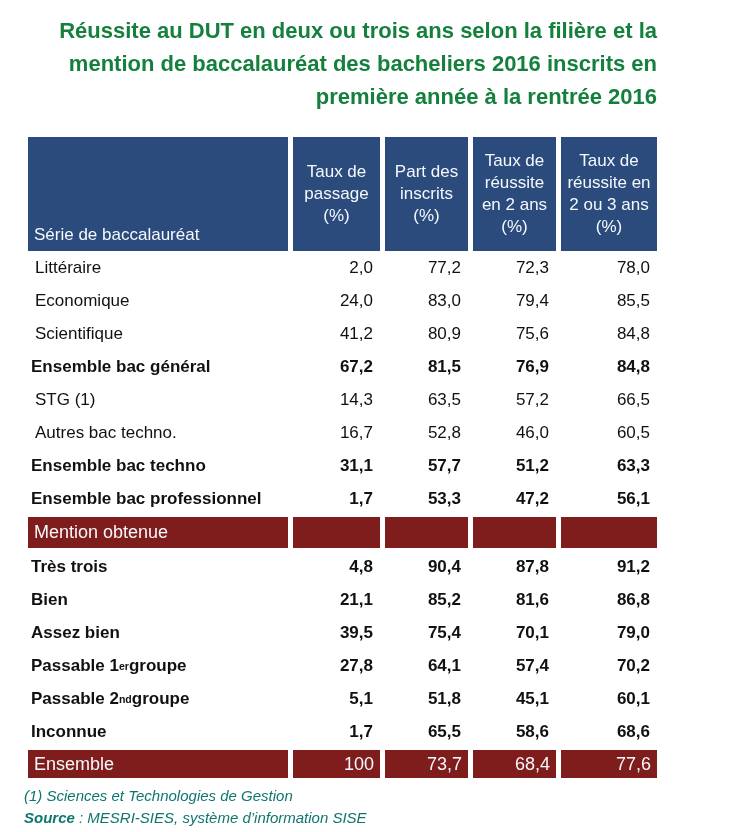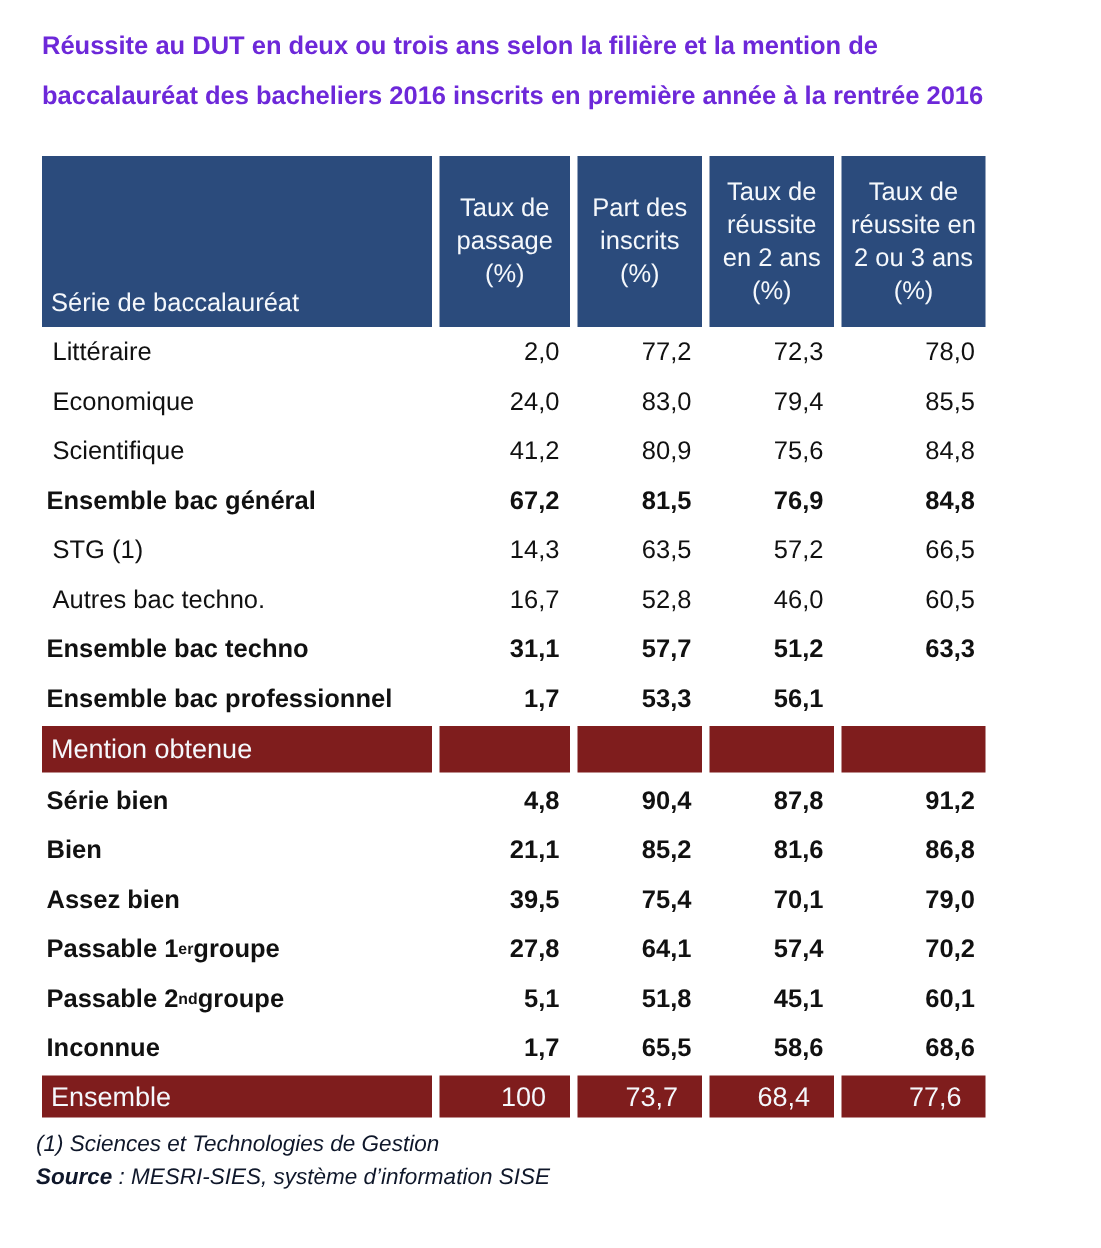--- a/index.html
+++ b/index.html
@@ -8,25 +8,25 @@
     width: 734px;
     height: 832px;
     background: #ffffff;
     font-family: "Liberation Sans", "DejaVu Sans", sans-serif;
     color: #000000;
     overflow: hidden;
   }
   .title {
     margin: 14px auto 0 28px;
     width: 629px;
-    font-size: 17px;
+    font-size: 22px;
     font-weight: bold;
     line-height: 33px;
-    text-align: left;
-    color: #6d28d9;
+    text-align: right;
+    color: #15803d;
   }
   .table {
     margin: 24px 0 0 28px;
     width: 629px;
   }
   .row {
     display: grid;
     grid-template-columns: 260px 87px 83px 83px 96px;
     column-gap: 5px;
     width: 629px;
@@ -72,30 +72,30 @@
   .row.total { height: 28px; }
   .row.section .cell, .row.total .cell {
     background: #7f1d1d;
     color: #f5f8fc;
     font-size: 18px;
     display: flex;
     align-items: center;
   }
   .row.section .cell.label, .row.total .cell.label { padding-left: 6px; }
   .row.section .cell.num { justify-content: flex-end; }
-  .row.total .cell.num { justify-content: flex-end; padding-right: 16px; }
+  .row.total .cell.num { justify-content: flex-end; padding-right: 6px; }
 
   sup { font-size: 0.62em; vertical-align: super; line-height: 0; }
 
   .footnotes {
     margin: 7px 0 0 24px;
     font-size: 15px;
     font-style: italic;
     line-height: 22px;
-    color: #0f172a;
+    color: #0f766e;
   }
   .footnotes .srclabel { font-weight: bold; }
 </style>
 </head>
 <body>
 
 <div class="page">
 
   <h1 class="title">Réussite au DUT en deux ou trois ans selon la filière et la mention de baccalauréat des bacheliers 2016 inscrits en première année à la rentrée 2016</h1>
 
@@ -154,31 +154,32 @@
           <div class="cell label">Ensemble bac techno</div>
           <div class="cell num">31,1</div>
           <div class="cell num">57,7</div>
           <div class="cell num">51,2</div>
           <div class="cell num">63,3</div>
         </div>
         <div class="row data bold">
           <div class="cell label">Ensemble bac professionnel</div>
           <div class="cell num">1,7</div>
           <div class="cell num">53,3</div>
+          <div class="cell num">47,2</div>
           <div class="cell num">56,1</div>
         </div>
         <div class="row section">
           <div class="cell label">Mention obtenue</div>
           <div class="cell num"></div>
           <div class="cell num"></div>
           <div class="cell num"></div>
           <div class="cell num"></div>
         </div>
         <div class="row data bold">
-          <div class="cell label">Série bien</div>
+          <div class="cell label">Très trois</div>
           <div class="cell num">4,8</div>
           <div class="cell num">90,4</div>
           <div class="cell num">87,8</div>
           <div class="cell num">91,2</div>
         </div>
         <div class="row data bold">
           <div class="cell label">Bien</div>
           <div class="cell num">21,1</div>
           <div class="cell num">85,2</div>
           <div class="cell num">81,6</div>

